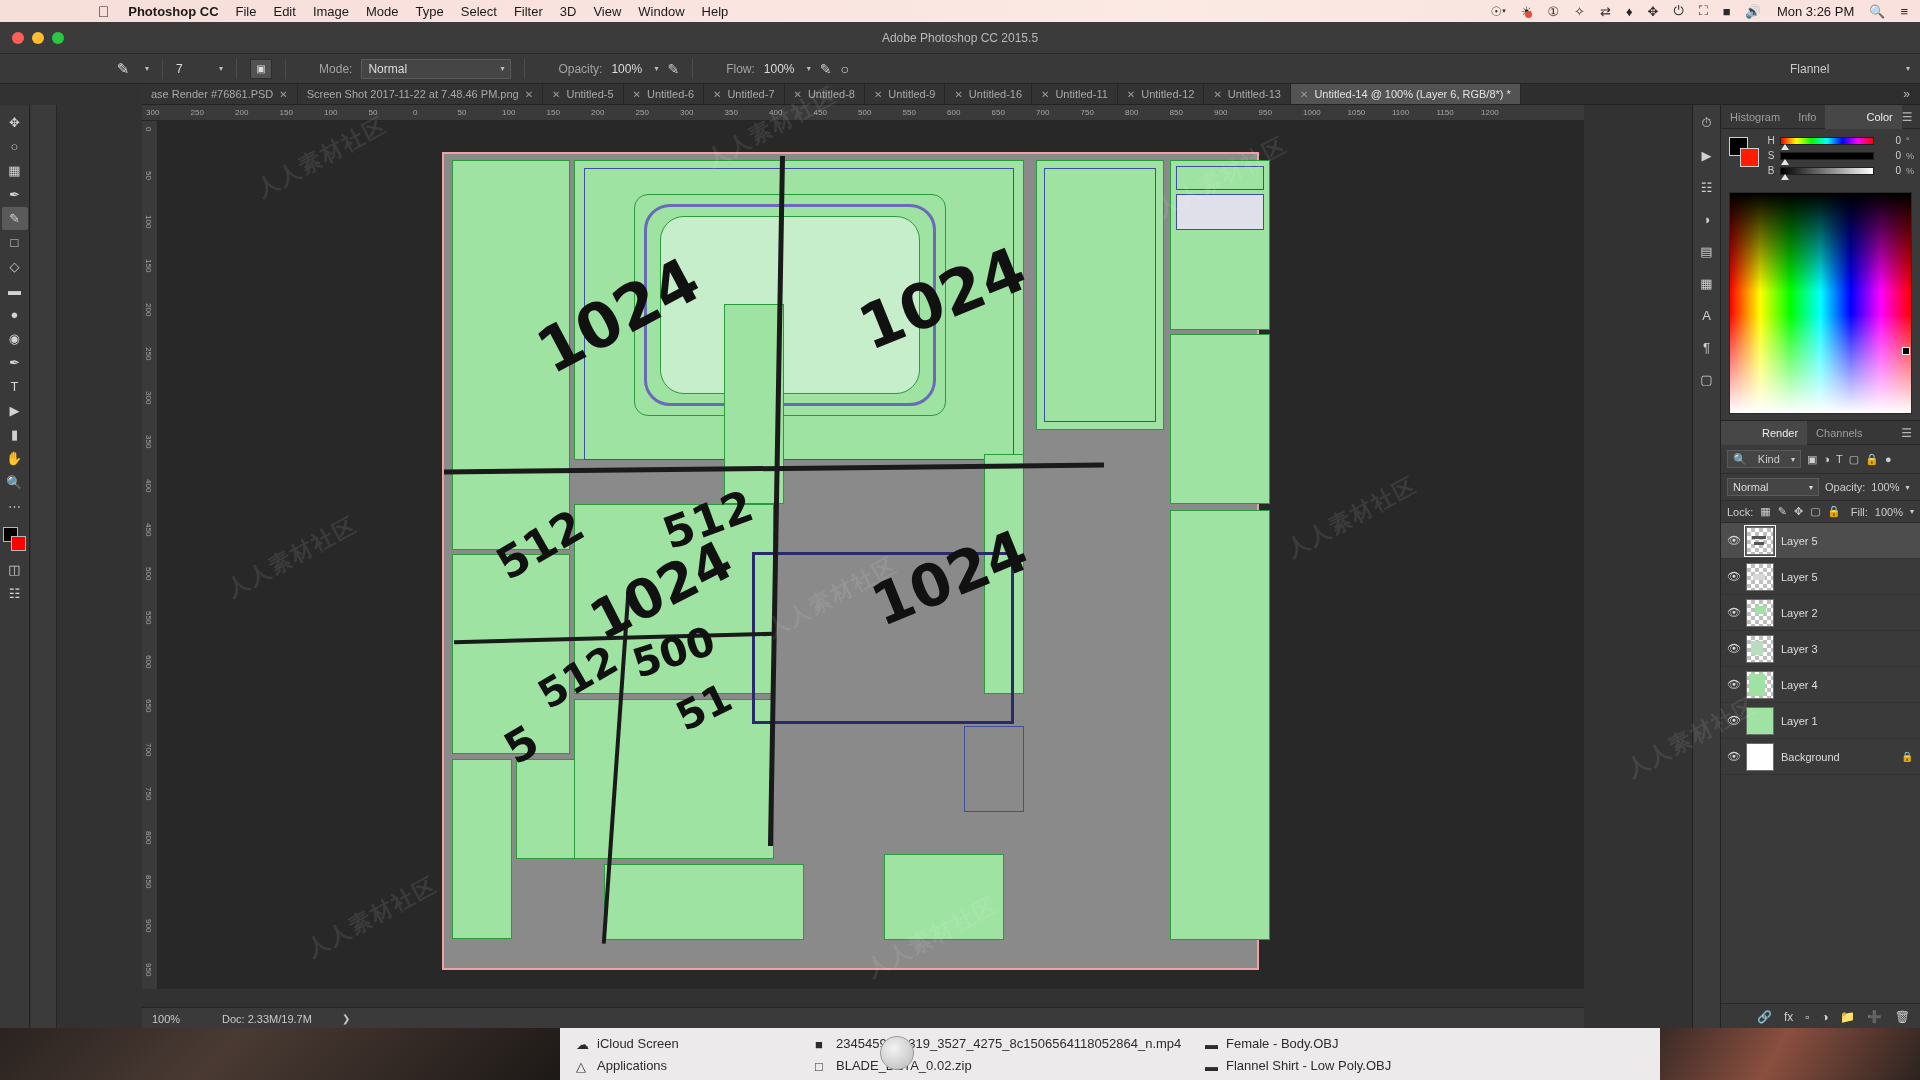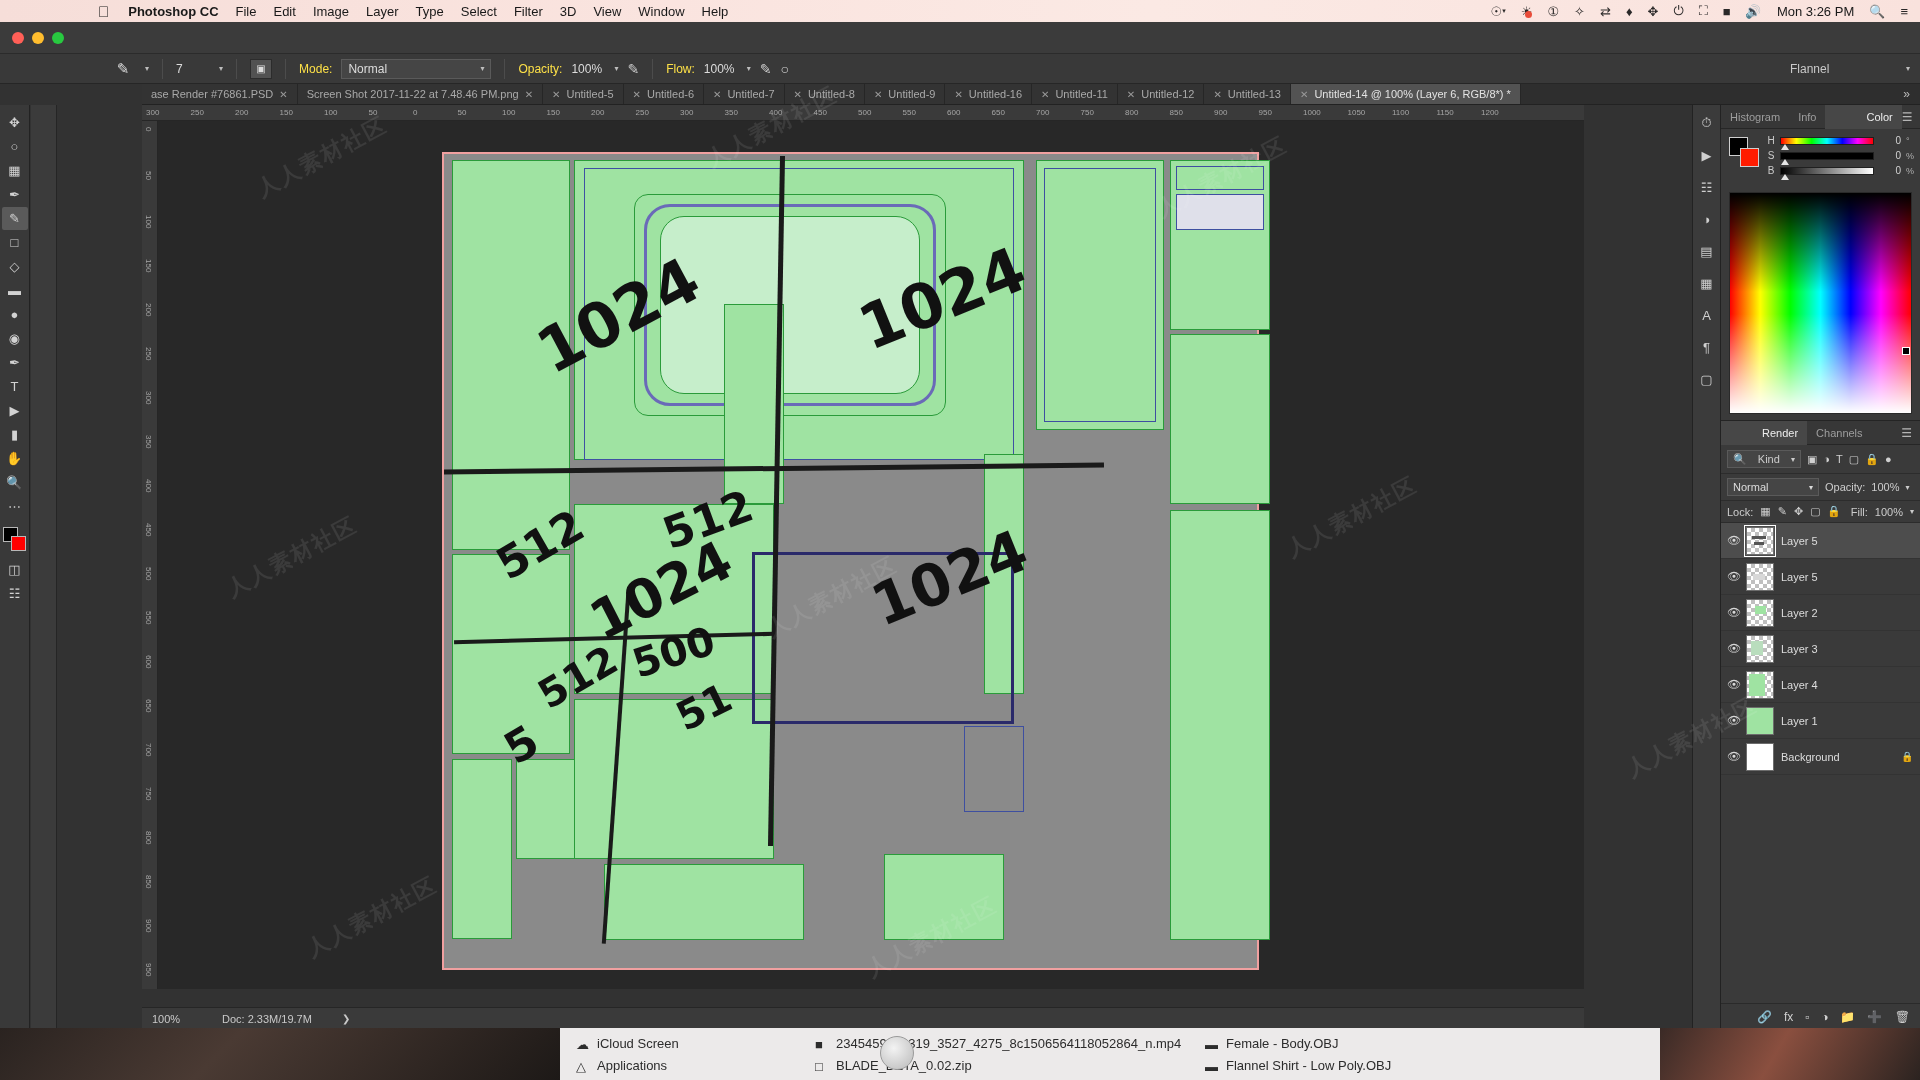--- a/index.html
+++ b/index.html
@@ -50,21 +50,21 @@
   }
 
   
   #options-bar {
     position: absolute; top: 32px; left: 0; width: 1920px; height: 30px;
     background: #393939; border-bottom: 1px solid #262626;
     display: flex; align-items: center; padding-left: 110px; gap: 9px;
     font-size: 12px; color: #c6c6c6;
   }
   .ob-sep { width:1px; height:20px; background:#4c4c4c; margin:0 4px; }
-  .ob-label { color: #fde047; }
+  .ob-label { color: #a3a3a3; margin-left: 20px; }
   .ob-caret { font-size: 8px; color:#bdbdbd; }
   .ob-swatch {
     width: 22px; height: 20px; background: #525252; border: 1px solid #2c2c2c;
     display:flex;align-items:center;justify-content:center; font-size:10px;color:#ddd;
   }
   .ob-brush {
     width: 26px; height: 20px; display:flex;align-items:center;justify-content:center;
     color: #dcdcdc; font-size: 15px;
   }
   .ob-select {
@@ -295,21 +295,21 @@
 </head>
 <body>
 
 <div id="menubar">
   <div class="mb-left">
     <span class="apple"></span>
     <span class="mb-app">Photoshop CC</span>
     <span>File</span>
     <span>Edit</span>
     <span>Image</span>
-    <span>Layer</span>
+    <span>Mode</span>
     <span>Type</span>
     <span>Select</span>
     <span>Filter</span>
     <span>3D</span>
     <span>View</span>
     <span>Window</span>
     <span>Help</span>
   </div>
   <div class="mb-right">
     <span class="mb-icon">☉<span style="font-size:7px;">▾</span></span>
@@ -330,20 +330,21 @@
 </div>
 
 <div id="ps-window">
 
   <div id="title-strip">
     <div class="traffic">
       <span class="t-close"></span>
       <span class="t-min"></span>
       <span class="t-max"></span>
     </div>
+    <div id="doc-title">Adobe Photoshop CC 2015.5</div>
   </div>
 
   <div id="options-bar">
     <span class="ob-brush">✎</span>
     <span class="ob-caret">▾</span>
     <div class="ob-sep"></div>
     <span class="ob-num">7</span>
     <span class="ob-caret">▾</span>
     <div class="ob-sep"></div>
     <span class="ob-swatch">▣</span>

